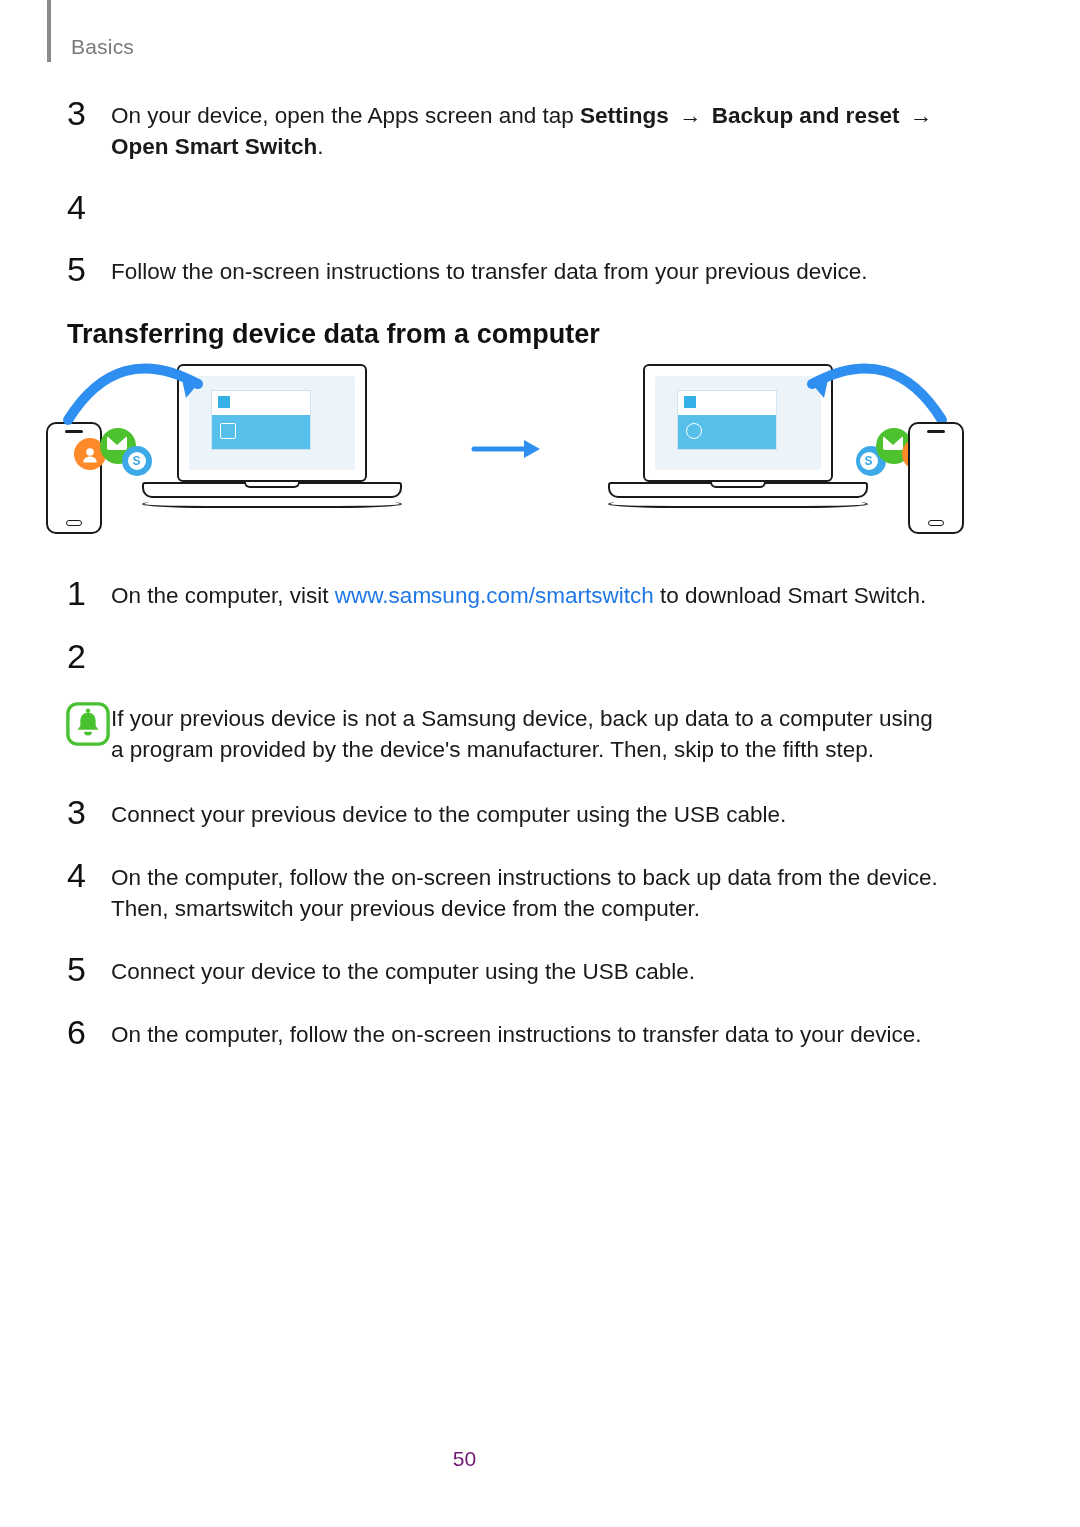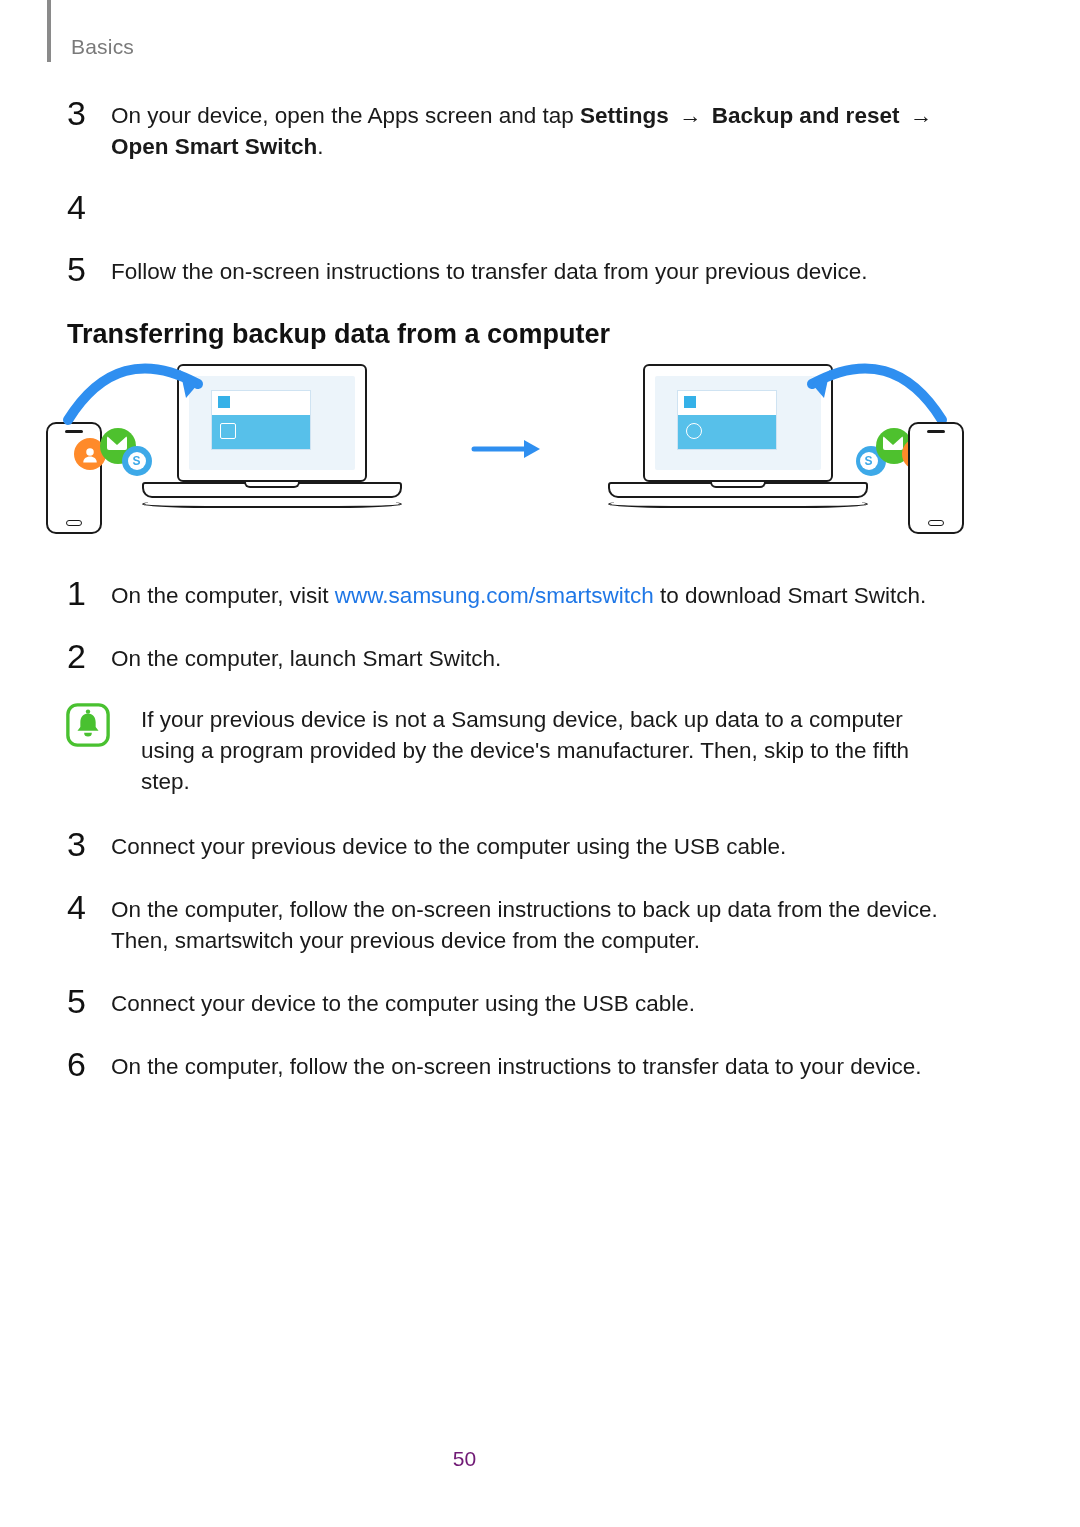--- a/index.html
+++ b/index.html
@@ -9,21 +9,21 @@
   .header-label { position: absolute; left: 71px; top: 35px; font-size: 21px; color: #7a7a7a; letter-spacing: .2px; }
   .content { position: absolute; left: 67px; top: 96px; width: 875px; }
   .step { display: flex; gap: 22px; margin-bottom: 28px; }
   .step-num { font-size: 34px; line-height: 34px; font-weight: 500; width: 22px; text-align: left; flex: 0 0 22px; color: #111; }
   .step-body { font-size: 22.5px; line-height: 31px; color: #1a1a1a; padding-top: 4px; }
   .bold { font-weight: 700; }
   .arrow { padding: 0 4px; }
   h2.section { font-size: 27px; font-weight: 700; margin: 32px 0 14px 0; color: #111; }
   .intro { font-size: 22.5px; line-height: 31px; margin-bottom: 24px; }
   .link { color: #1f77e6; }
-  .note { display: flex; gap: 30px; margin: 0 0 30px 0; align-items: flex-start; }
+  .note { display: flex; margin: 0 0 30px 0; align-items: flex-start; }
   .note-icon { width: 46px; height: 46px; flex: 0 0 46px; margin-left: -2px; }
   .note-icon svg { width: 46px; height: 46px; }
   .note-text { font-size: 22.5px; line-height: 31px; padding-top: 2px; }
   .figure { display: flex; align-items: center; justify-content: center; gap: 28px; margin: 6px 0 42px 0; }
   .laptop-group { position: relative; width: 340px; height: 170px; }
   .phone-left, .phone-right { width: 56px; height: 112px; border: 2px solid #1a1a1a; border-radius: 10px; background: #fff; position: relative; flex: 0 0 56px; }
   .phone-left::after, .phone-right::after { content: ""; position: absolute; left: 50%; transform: translateX(-50%); bottom: 6px; width: 14px; height: 4px; border: 1.5px solid #1a1a1a; border-radius: 3px; }
   .phone-left::before, .phone-right::before { content: ""; position: absolute; left: 50%; transform: translateX(-50%); top: 6px; width: 18px; height: 3px; background: #1a1a1a; border-radius: 2px; }
   .panel { position: absolute; left: 50%; transform: translateX(-50%); top: 0; width: 260px; height: 150px; }
   .screen { position: absolute; left: 50%; transform: translateX(-50%); top: 0; width: 190px; height: 118px; border: 2px solid #1a1a1a; border-radius: 6px; background: #fff; overflow: hidden; }
@@ -69,21 +69,21 @@
         </div>
         <div class="step">
           <div class="step-num">4</div>
         </div>
         <div class="step">
           <div class="step-num">5</div>
           <div class="step-body"><span>Follow the on-screen instructions to transfer data from your previous device.</span></div>
         </div>
       </div>
 
-    <h2 class="section">Transferring backup data from a computer</h2>
+    <h2 class="section">Transferring device data from a computer</h2>
 
     <div class="figure">
 
       <div class="group-wrap">
         <div class="phone-left"></div>
         <div class="laptop-group">
           <div class="panel">
             <div class="screen">
                 <div class="screen-inner">
                   <div class="win">
@@ -169,21 +169,20 @@
 
     </div>
 
     <div id="steps-bottom-a">
         <div class="step">
           <div class="step-num">1</div>
           <div class="step-body"><span>On the computer, visit </span><span class="link">www.samsung.com/smartswitch</span><span> to download Smart Switch.</span></div>
         </div>
         <div class="step">
           <div class="step-num">2</div>
-          <div class="step-body"><span>On the computer, launch Smart Switch.</span></div>
         </div>
       </div>
 
     <div class="note">
       <div class="note-icon">
         <svg viewBox="0 0 48 48">
           <rect x="3" y="3" width="42" height="42" rx="10" fill="none" stroke="#49c130" stroke-width="3.5"></rect>
           <path d="M24 12c-5 0-8 4-8 9v5l-3 4h22l-3-4v-5c0-5-3-9-8-9z" fill="#49c130"></path>
           <circle cx="24" cy="10" r="2.3" fill="#49c130"></circle>
           <path d="M20 32a4 4 0 0 0 8 0" fill="#49c130"></path>

